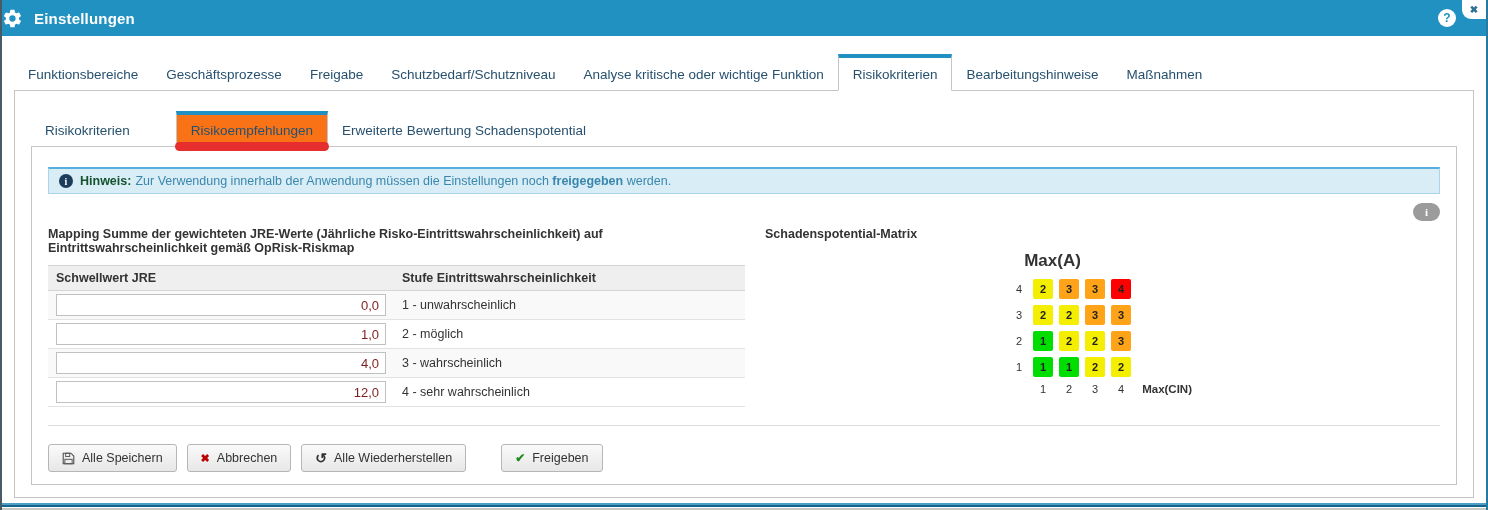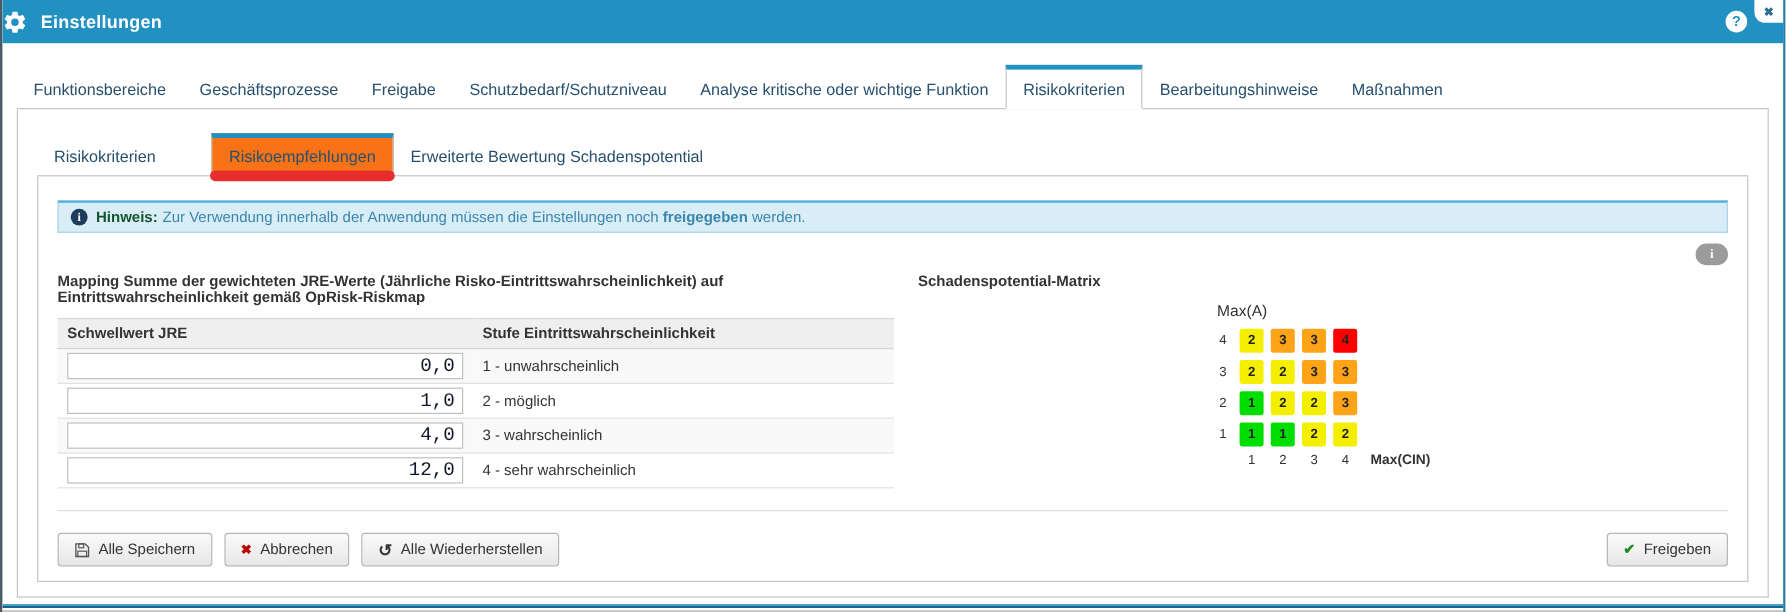--- a/index.html
+++ b/index.html
@@ -99,41 +99,41 @@
   .jre-table { width:100%; border-collapse:collapse; font-size:12.5px; }
   .jre-table th {
     background:#efefef; text-align:left; font-weight:bold; padding:5px 8px;
     border-top:1px solid #d5d5d5; border-bottom:1px solid #d5d5d5; color:#333;
   }
   .jre-table th:first-child { width:345px; }
   .jre-table td { padding:3px 8px; border-bottom:1px solid #e2e2e2; }
   .jre-table tr.odd td { background:#f9f9f9; }
   .jre-input {
     width:330px; height:22px; border:1px solid #c0c0c0; background:#fff;
-    text-align:right; padding:0 6px; font-size:16px; font-family:Liberation Mono, monospace; color:#0f172a;
+    text-align:right; padding:0 6px; font-size:13px; font-family:Liberation Sans, sans-serif; color:#7f1d1d;
   }
 
   
   .matrix-wrap { margin-left:auto; margin-right:248px; width:-moz-fit-content; width:fit-content; margin-top:8px; }
-  .m-top-label { font-weight:normal; font-size:13px; margin-left:4px; margin-bottom:8px; }
+  .m-top-label { font-weight:bold; font-size:17px; margin-left:14px; margin-bottom:8px; }
   .m-row { display:flex; align-items:center; margin-bottom:6px; }
   .m-rowlabel { width:12px; text-align:right; margin-right:11px; font-size:11px; color:#333; }
   .m-cell {
     width:20px; height:20px; margin-right:6px; border-radius:2px;
     display:flex; align-items:center; justify-content:center;
     font-size:11px; font-weight:bold; color:#222;
   }
   .m-collabels { display:flex; align-items:center; margin-left:23px; margin-top:3px; }
   .m-collabel { width:20px; margin-right:6px; text-align:center; font-size:11px; color:#333; }
   .m-axis-label { font-weight:bold; font-size:11.5px; margin-left:5px; white-space:nowrap; }
 
   .divider { border:none; border-top:1px solid #ddd; margin-top:18px; }
 
   
-  .footer-row { display:flex; justify-content:space-between; margin-top:18px; }
+  .footer-row { display:flex; justify-content:flex-start; margin-top:18px;gap:35px; }
   .btn-group { display:flex; gap:10px; }
   .btn {
     display:inline-flex; align-items:center; gap:7px; padding:5px 13px; height:28px;
     background:linear-gradient(#fafafa,#e7e7e7); border:1px solid #b6b6b6; border-radius:3px;
     font-size:12.5px; color:#333; cursor:pointer; font-family:inherit;
   }
   .icon-x { color:#b80000; font-weight:bold; font-size:11px; }
   .icon-restore { color:#333; font-weight:bold; font-size:14px; line-height:1; }
   .icon-check { color:#1e8a1e; font-weight:bold; font-size:12px; }
 </style>

